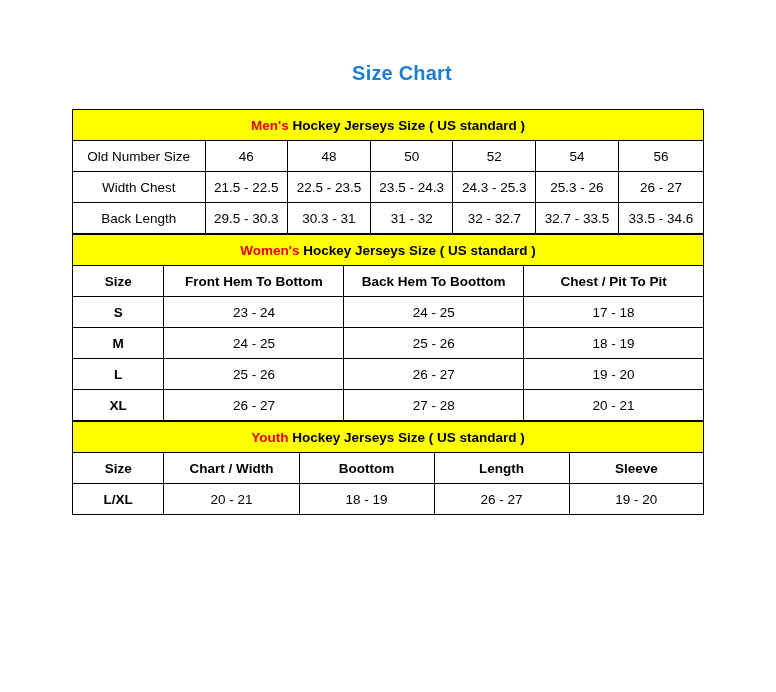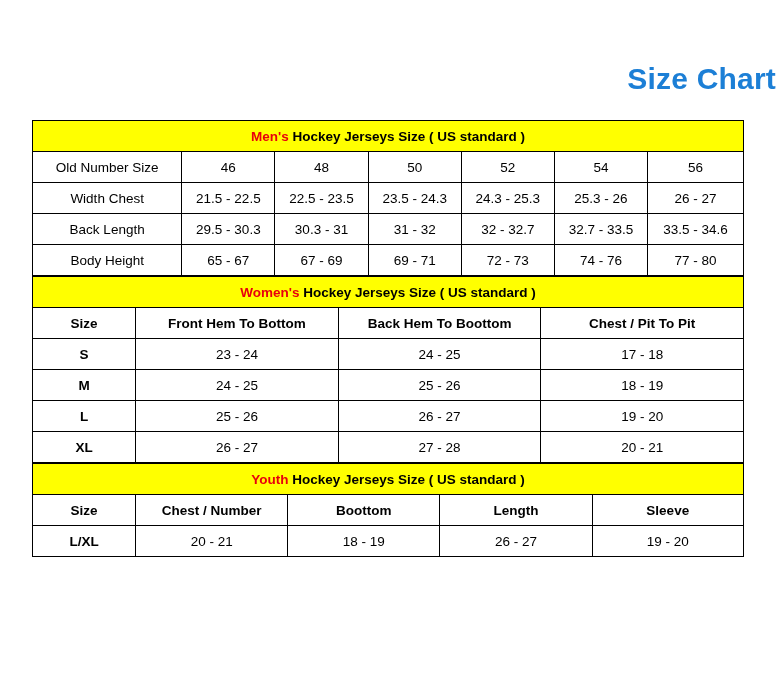--- a/index.html
+++ b/index.html
@@ -15,32 +15,32 @@
     position: relative;
     overflow: hidden;
   }
   .page {
     width: 776px;
     height: 692px;
     box-sizing: border-box;
     padding: 0;
   }
   .title {
-    text-align: right;
+    text-align: center;
     color: #1c7fd6;
-    font-size: 30px;
+    font-size: 20px;
     font-weight: bold;
     margin-top: 62px;
     margin-bottom: 0;
     letter-spacing: 0.2px;
     padding-left: 28px;
   }
   .chart-wrap {
     margin: 24px auto 0 auto;
-    width: 712px;
+    width: 632px;
   }
   table.size-table {
     border-collapse: collapse;
     width: 100%;
     table-layout: fixed;
   }
   table.size-table td {
     border: 1px solid #000000;
     text-align: center;
     vertical-align: middle;
@@ -110,29 +110,20 @@
         </tr>
         <tr>
           <td class="rowhead">Back Length</td>
           <td>29.5 - 30.3</td>
           <td>30.3 - 31</td>
           <td>31 - 32</td>
           <td>32 - 32.7</td>
           <td>32.7 - 33.5</td>
           <td>33.5 - 34.6</td>
         </tr>
-        <tr>
-          <td class="rowhead">Body Height</td>
-          <td>65 - 67</td>
-          <td>67 - 69</td>
-          <td>69 - 71</td>
-          <td>72 - 73</td>
-          <td>74 - 76</td>
-          <td>77 - 80</td>
-        </tr>
       </tbody>
     </table>
 
     <table class="size-table">
       <colgroup>
         <col style="width:14.5%">
         <col style="width:28.5%">
         <col style="width:28.5%">
         <col style="width:28.5%">
       </colgroup>
@@ -180,21 +171,21 @@
         <col style="width:21.4%">
         <col style="width:21.4%">
         <col style="width:21.3%">
       </colgroup>
       <tbody>
         <tr>
           <td class="banner" colspan="5"><span class="accent">Youth</span><span> Hockey Jerseys Size ( US standard )</span></td>
         </tr>
         <tr>
           <td class="colhead">Size</td>
-          <td class="colhead">Chest / Number</td>
+          <td class="colhead">Chart / Width</td>
           <td class="colhead">Boottom</td>
           <td class="colhead">Length</td>
           <td class="colhead">Sleeve</td>
         </tr>
         <tr>
           <td class="bold">L/XL</td>
           <td>20 - 21</td>
           <td>18 - 19</td>
           <td>26 - 27</td>
           <td>19 - 20</td>

